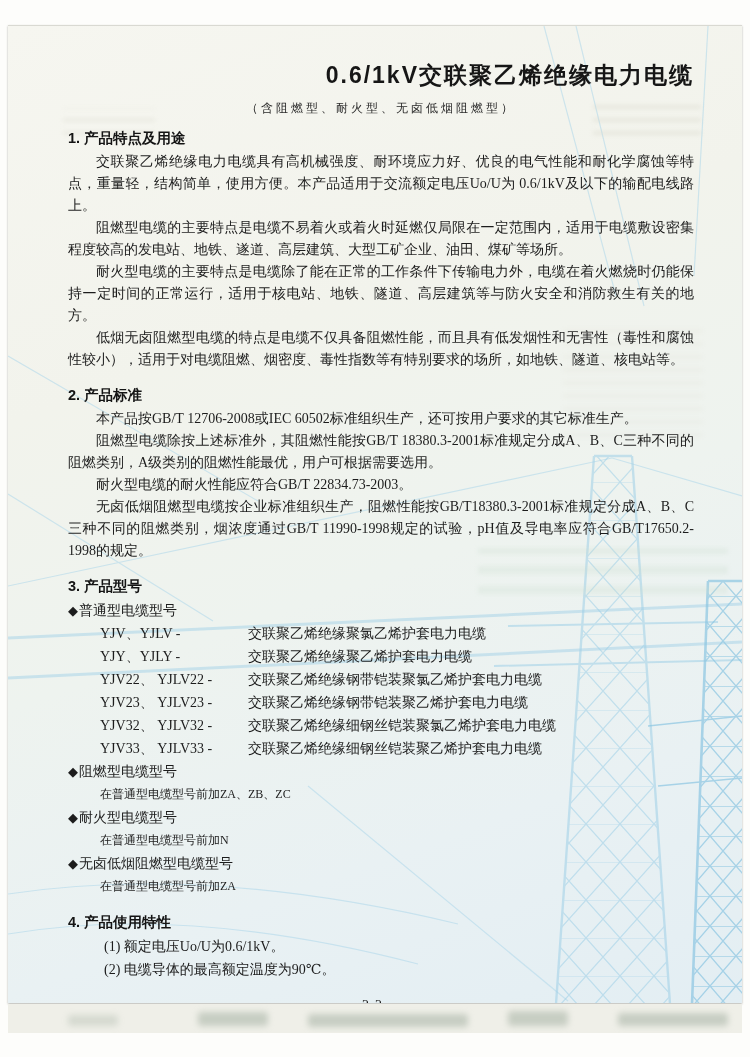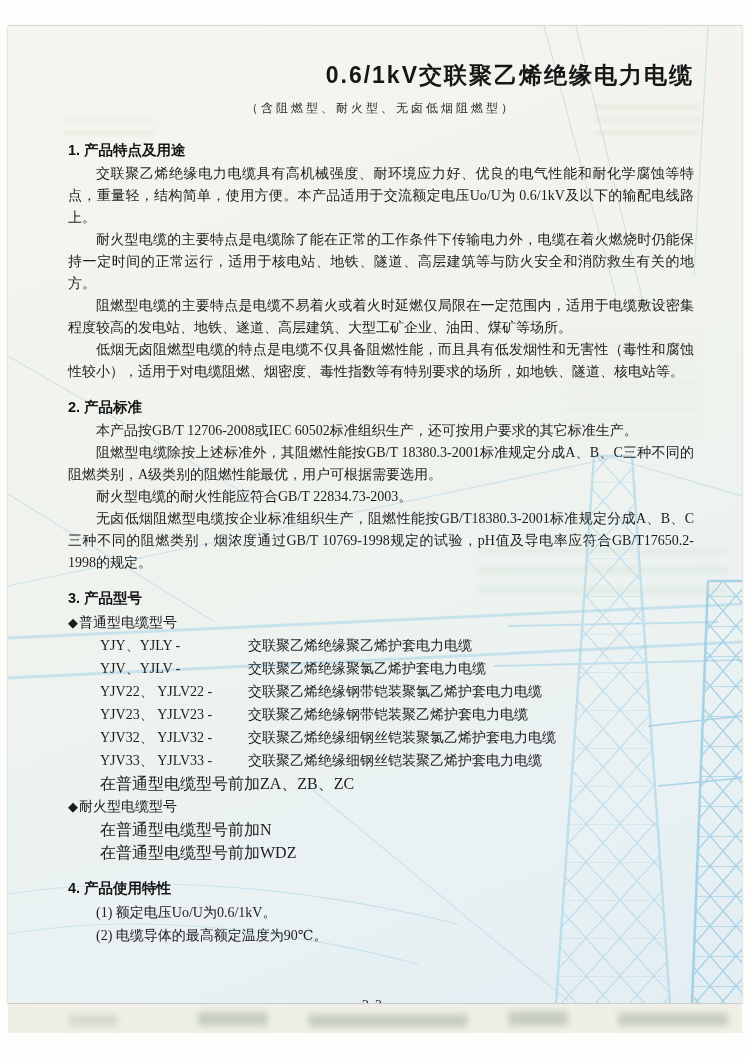--- a/index.html
+++ b/index.html
@@ -43,22 +43,22 @@
   .sec-h{
     font-family:"Liberation Sans","DejaVu Sans",sans-serif;font-weight:bold;
     font-size:14.5px;margin:0 0 3px 0;color:#141414;
   }
   .para{margin:0;font-size:14px;line-height:22px;text-indent:2em;text-align:justify;}
   .group-head{margin:0;font-size:14px;line-height:23px;}
   .bullet{font-size:13px;margin-right:1px;}
   .model-row{margin:0 0 0 32px;font-size:14px;line-height:23px;display:flex;}
   .model-code{flex:0 0 148px;}
   .model-desc{flex:1;}
-  .group-note{margin:0 0 0 32px;font-size:16px;line-height:23px;}
-  .use-item{margin:0 0 0 28px;font-size:14px;line-height:23px;}
+  .group-note{margin:0 0 0 32px;font-size:12px;line-height:23px;}
+  .use-item{margin:0 0 0 36px;font-size:14px;line-height:23px;}
   .pagenum{
     position:absolute;left:0;width:100%;top:972px;text-align:center;
     font-size:14px;letter-spacing:6px;color:#222;
   }
 </style>
 </head>
 <body>
 
 <div class="page">
 
@@ -104,71 +104,73 @@
   </svg>
 
   <div class="smudge sm-rows" style="left:585px;top:78px;width:108px;height:40px;opacity:.4;"></div>
   <div class="smudge sm-rows" style="left:55px;top:82px;width:92px;height:36px;opacity:.3;"></div>
   <div class="smudge sm-rows" style="left:555px;top:300px;width:140px;height:120px;opacity:.16;"></div>
   <div class="smudge" style="left:470px;top:522px;width:250px;height:58px;opacity:.28;background:repeating-linear-gradient(0deg,transparent 0 12px,#c9dccd 12px 20px);"></div>
 
   <h1 class="title">0.6/1kV交联聚乙烯绝缘电力电缆</h1>
   <h2 class="subtitle">（含阻燃型、耐火型、无卤低烟阻燃型）</h2>
 
-  <div class="sec" style="margin-top:24px;">
+  <div class="sec" style="margin-top:12px;">
     <p class="sec-h">1. 产品特点及用途</p>
     <p class="para">交联聚乙烯绝缘电力电缆具有高机械强度、耐环境应力好、优良的电气性能和耐化学腐蚀等特点，重量轻，结构简单，使用方便。本产品适用于交流额定电压Uo/U为 0.6/1kV及以下的输配电线路上。</p>
+    <p class="para">阻燃型电缆的主要特点是电缆不易着火或着火时延燃仅局限在一定范围内，适用于电缆敷设密集程度较高的发电站、地铁、遂道、高层建筑、大型工矿企业、油田、煤矿等场所。</p>
     <p class="para">耐火型电缆的主要特点是电缆除了能在正常的工作条件下传输电力外，电缆在着火燃烧时仍能保持一定时间的正常运行，适用于核电站、地铁、隧道、高层建筑等与防火安全和消防救生有关的地方。</p>
-    <p class="para">阻燃型电缆的主要特点是电缆不易着火或着火时延燃仅局限在一定范围内，适用于电缆敷设密集程度较高的发电站、地铁、遂道、高层建筑、大型工矿企业、油田、煤矿等场所。</p>
     <p class="para">低烟无卤阻燃型电缆的特点是电缆不仅具备阻燃性能，而且具有低发烟性和无害性（毒性和腐蚀性较小），适用于对电缆阻燃、烟密度、毒性指数等有特别要求的场所，如地铁、隧道、核电站等。</p>
   </div>
 
   <div class="sec">
     <p class="sec-h">2. 产品标准</p>
     <p class="para">本产品按GB/T 12706-2008或IEC 60502标准组织生产，还可按用户要求的其它标准生产。</p>
     <p class="para">阻燃型电缆除按上述标准外，其阻燃性能按GB/T 18380.3-2001标准规定分成A、B、C三种不同的阻燃类别，A级类别的阻燃性能最优，用户可根据需要选用。</p>
     <p class="para">耐火型电缆的耐火性能应符合GB/T 22834.73-2003。</p>
-    <p class="para">无卤低烟阻燃型电缆按企业标准组织生产，阻燃性能按GB/T18380.3-2001标准规定分成A、B、C三种不同的阻燃类别，烟浓度通过GB/T 10769-1998规定的试验，pH值及导电率应符合GB/T17650.2-1998的规定。</p>
+    <p class="para">无卤低烟阻燃型电缆按企业标准组织生产，阻燃性能按GB/T18380.3-2001标准规定分成A、B、C三种不同的阻燃类别，烟浓度通过GB/T 11990-1998规定的试验，pH值及导电率应符合GB/T17650.2-1998的规定。</p>
   </div>
 
   <div class="sec">
     <p class="sec-h">3. 产品型号</p>
 
     <p class="group-head"><span class="bullet">◆</span><span>普通型电缆型号</span></p>
     <div class="model-row">
+        <span class="model-code">YJV、YJLV -</span>
+        <span class="model-desc">交联聚乙烯绝缘聚氯乙烯护套电力电缆</span>
+      </div>
+    <div class="model-row">
         <span class="model-code">YJY、YJLY -</span>
         <span class="model-desc">交联聚乙烯绝缘聚乙烯护套电力电缆</span>
-      </div>
-    <div class="model-row">
-        <span class="model-code">YJV、YJLV -</span>
-        <span class="model-desc">交联聚乙烯绝缘聚氯乙烯护套电力电缆</span>
       </div>
     <div class="model-row">
         <span class="model-code">YJV22、 YJLV22 -</span>
         <span class="model-desc">交联聚乙烯绝缘钢带铠装聚氯乙烯护套电力电缆</span>
       </div>
     <div class="model-row">
         <span class="model-code">YJV23、 YJLV23 -</span>
         <span class="model-desc">交联聚乙烯绝缘钢带铠装聚乙烯护套电力电缆</span>
       </div>
     <div class="model-row">
         <span class="model-code">YJV32、 YJLV32 -</span>
         <span class="model-desc">交联聚乙烯绝缘细钢丝铠装聚氯乙烯护套电力电缆</span>
       </div>
     <div class="model-row">
         <span class="model-code">YJV33、 YJLV33 -</span>
         <span class="model-desc">交联聚乙烯绝缘细钢丝铠装聚乙烯护套电力电缆</span>
       </div>
 
+    <p class="group-head"><span class="bullet">◆</span><span>阻燃型电缆型号</span></p>
     <p class="group-note">在普通型电缆型号前加ZA、ZB、ZC</p>
 
     <p class="group-head"><span class="bullet">◆</span><span>耐火型电缆型号</span></p>
     <p class="group-note">在普通型电缆型号前加N</p>
 
-    <p class="group-note">在普通型电缆型号前加WDZ</p>
+    <p class="group-head"><span class="bullet">◆</span><span>无卤低烟阻燃型电缆型号</span></p>
+    <p class="group-note">在普通型电缆型号前加ZA</p>
   </div>
 
   <div class="sec">
     <p class="sec-h">4. 产品使用特性</p>
     <p class="use-item">(1) 额定电压Uo/U为0.6/1kV。</p>
     <p class="use-item">(2) 电缆导体的最高额定温度为90℃。</p>
 
   </div>
 
   <div class="pagenum">- 22 -</div>

